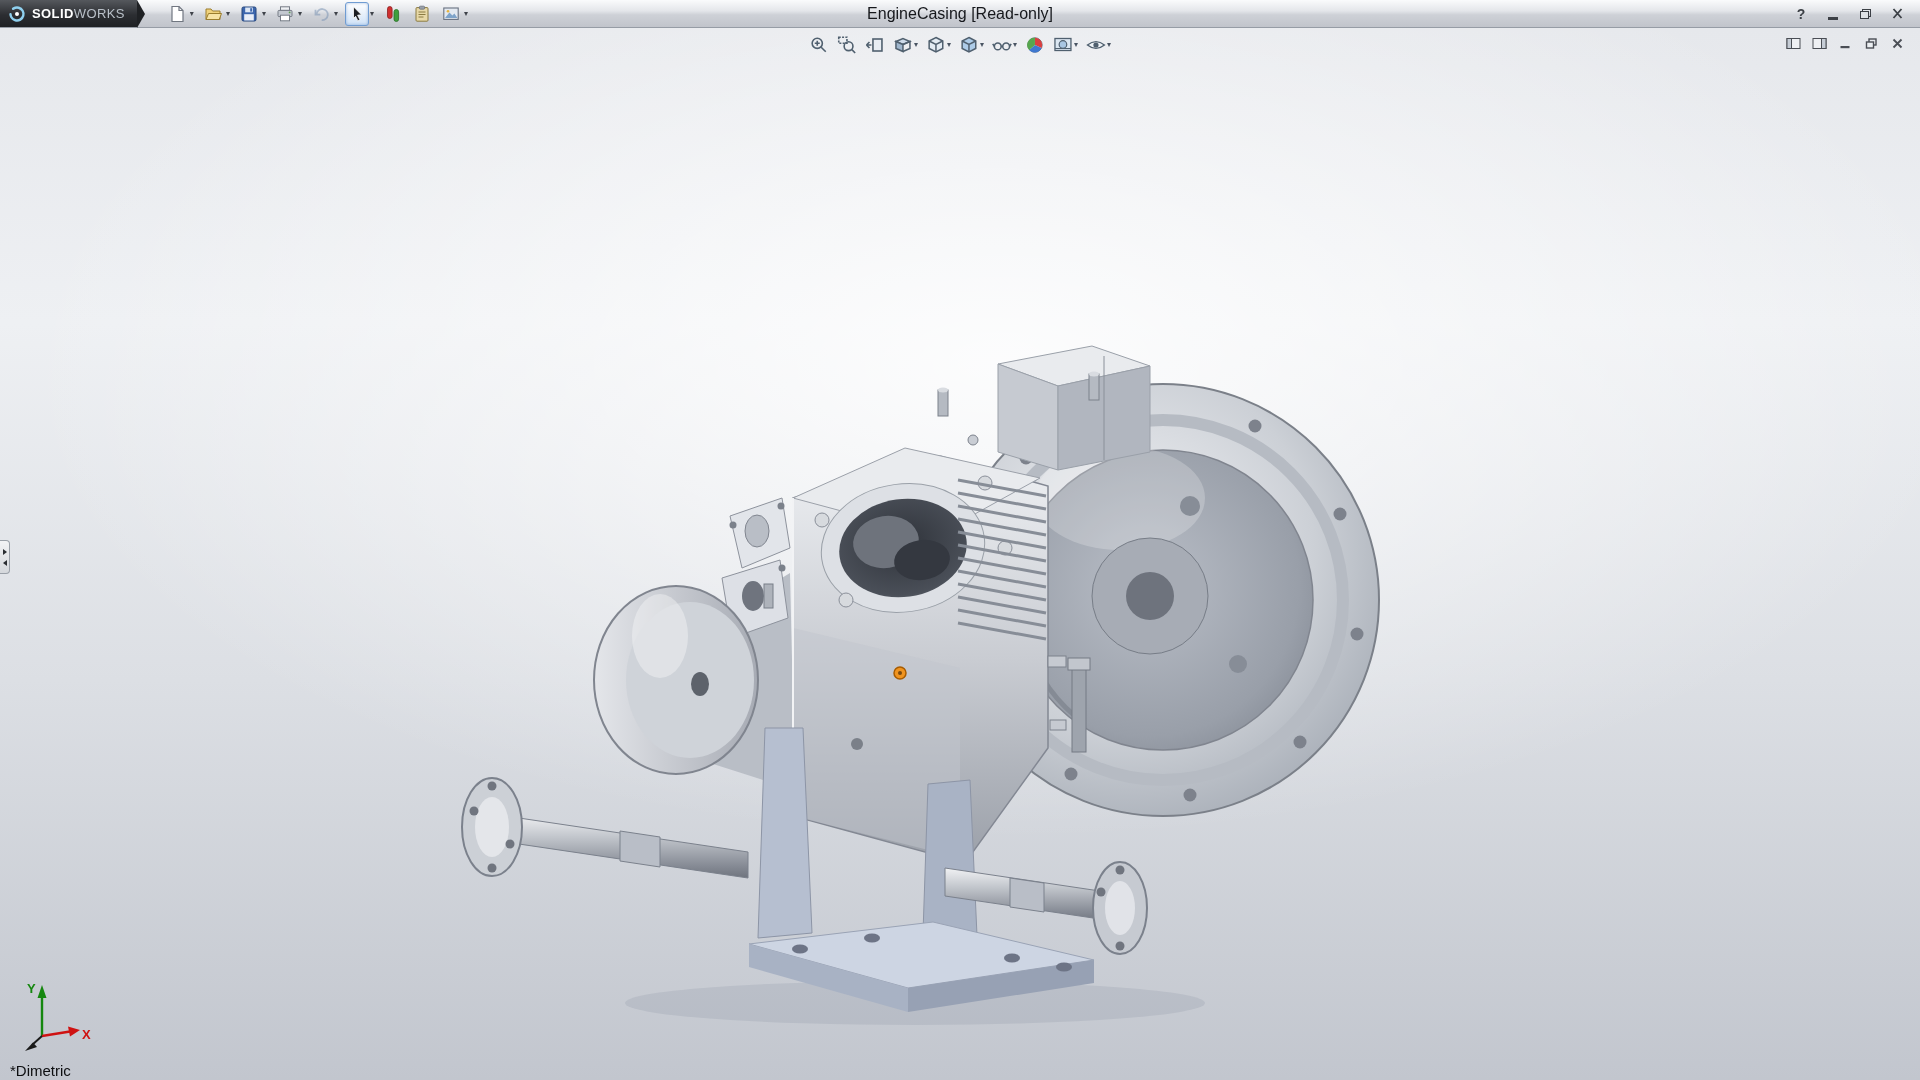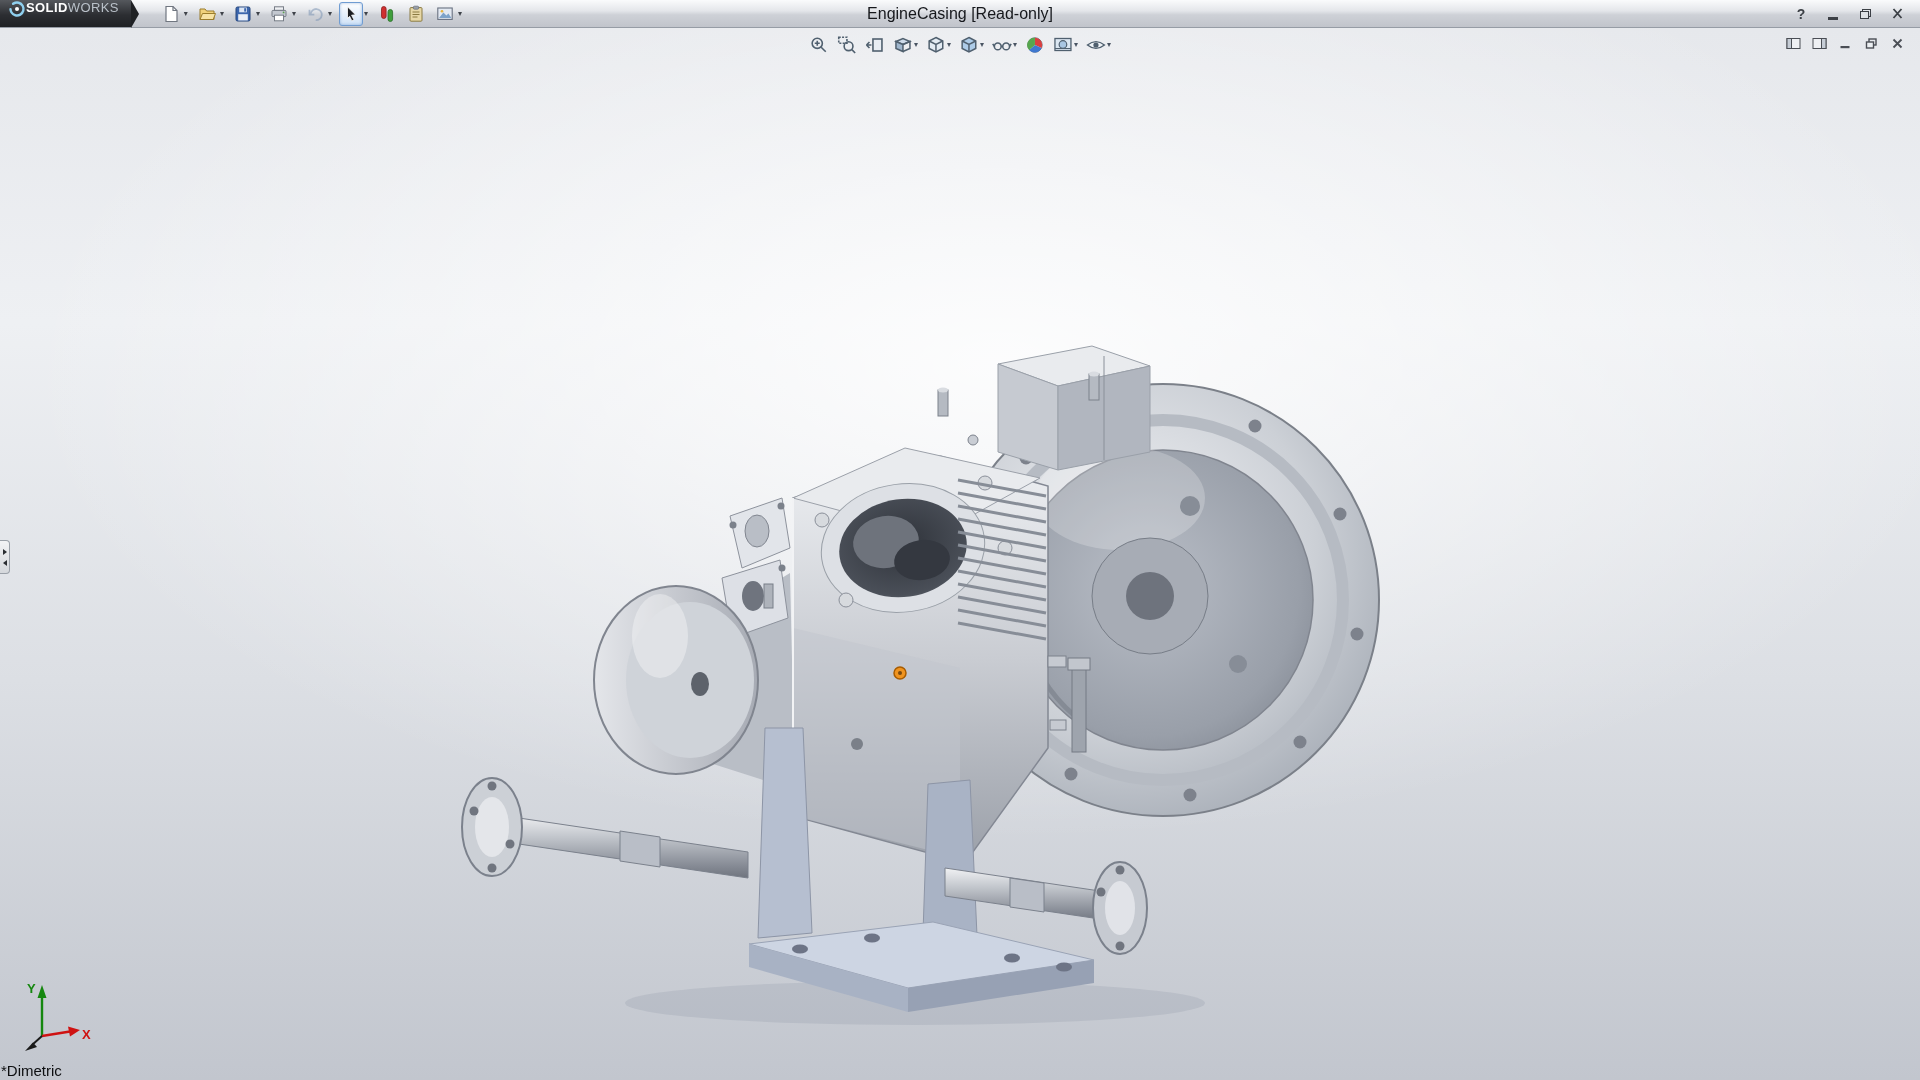--- a/index.html
+++ b/index.html
@@ -8,21 +8,21 @@
   .app { width: 1920px; height: 1080px; display: flex; flex-direction: column; }
 
   
   .titlebar {
     height: 28px; flex: none; position: relative; z-index: 10;
     background: linear-gradient(180deg, #fafbfc 0%, #e4e6ea 40%, #ced1d7 55%, #c1c4cb 100%);
     border-bottom: 1px solid #969ca5;
     display: flex; align-items: center;
   }
   .logo {
-    height: 100%; display: flex; align-items: flex-start; 
+    height: 100%; display: flex; align-items: center; gap: 6px;
     padding: 0 12px 0 8px;
     background: linear-gradient(180deg, #55585d 0%, #2c2e32 55%, #1f2124 100%);
     color: #fff;
   }
   .logo-notch {
     width: 0; height: 0;
     border-top: 14px solid transparent; border-bottom: 14px solid transparent;
     border-left: 8px solid #1f2124;
   }
   .brand { font-size: 13px; letter-spacing: .4px; white-space: nowrap; }
@@ -80,21 +80,21 @@
     background: linear-gradient(180deg, #f2f3f5, #d5d8dc);
     border: 1px solid #9aa0a8; border-left: none; border-radius: 0 4px 4px 0;
     display: flex; flex-direction: column; align-items: center; justify-content: center; gap: 5px;
   }
   .tri-r { width: 0; height: 0; border-top: 3px solid transparent; border-bottom: 3px solid transparent; border-left: 4px solid #2a2d31; }
   .tri-l { width: 0; height: 0; border-top: 3px solid transparent; border-bottom: 3px solid transparent; border-right: 4px solid #2a2d31; }
 
   .triad { position: absolute; left: 12px; bottom: 18px; }
   .triad text { font-family: "Liberation Sans", sans-serif; font-size: 13px; font-weight: bold; }
   .orientation-label {
-    position: absolute; left: 1px; bottom: 1px;
+    position: absolute; left: 10px; bottom: 1px;
     font-size: 15px; color: #0d0e10; margin-top: 45px;
   }
 </style>
 </head>
 <body>
 
 <div class="app">
 
   <div class="titlebar">
     <div class="logo">

